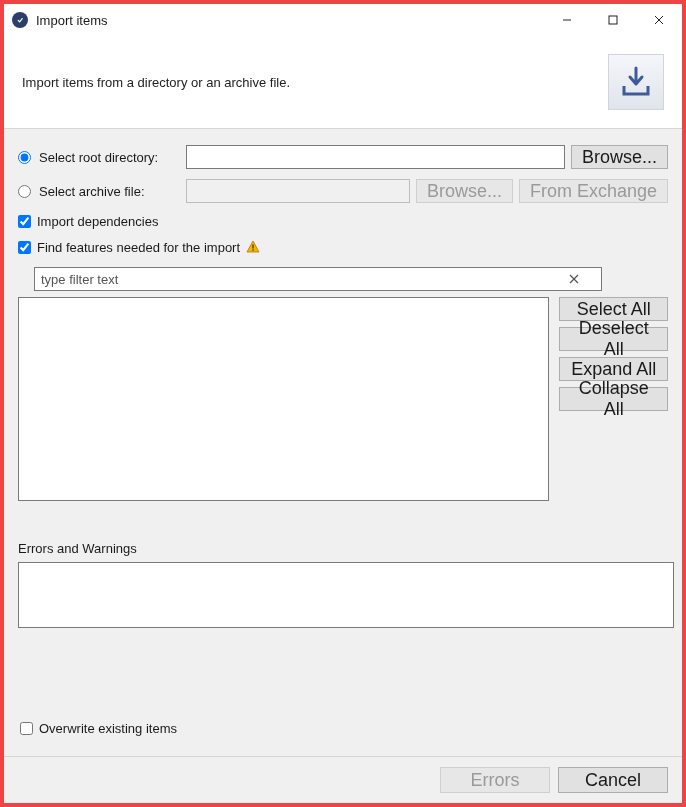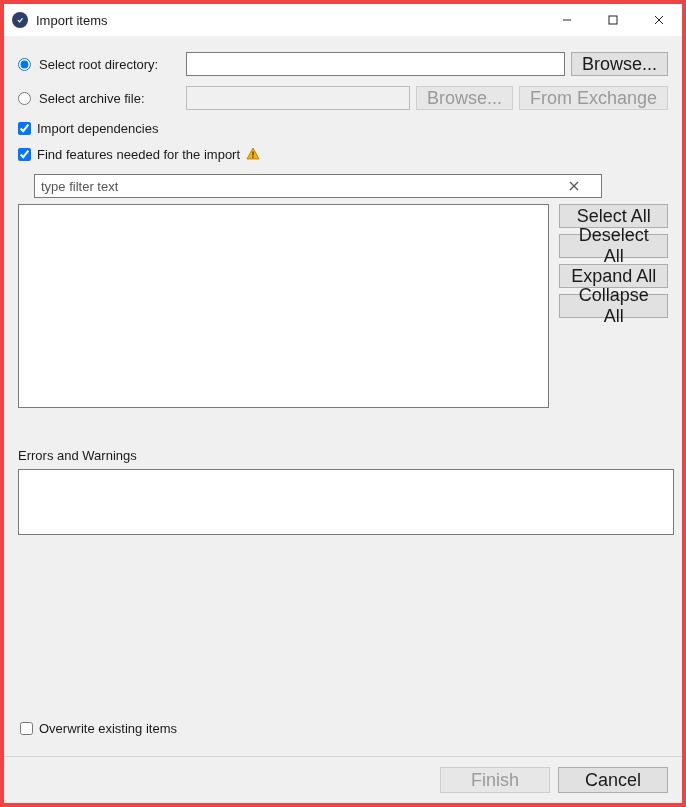--- a/index.html
+++ b/index.html
@@ -188,20 +188,29 @@
         </svg>
     </span>
     <span class="win-btn close">
       <svg viewBox="0 0 10 10">
           <line x1="1" y1="1" x2="9" y2="9"></line>
           <line x1="9" y1="1" x2="1" y2="9"></line>
         </svg>
     </span>
   </div>
 
+  <div class="banner">
+    <span class="banner-text">Import items from a directory or an archive file.</span>
+    <span class="banner-icon">
+      <svg viewBox="0 0 36 36">
+        <path d="M6 22 L6 30 L30 30 L30 22" stroke="#3d5a99" stroke-width="3" fill="none"></path>
+        <path d="M18 4 L18 20 M12 13 L18 20 L24 13" stroke="#3d5a99" stroke-width="3" fill="none" stroke-linecap="round" stroke-linejoin="round"></path>
+      </svg>
+    </span>
+  </div>
 
   <div class="main">
 
     <div class="source-row">
       <label class="radio">
         <input type="radio" name="src" checked="" style="">
         <span>Select root directory:</span>
       </label>
       <input class="path-input" type="text" value="" style="">
       <button class="btn">Browse...</button>
@@ -260,17 +269,17 @@
     <div class="bottom-chk">
       <label class="chk-row">
         <input type="checkbox" style="">
         <span>Overwrite existing items</span>
       </label>
     </div>
 
   </div>
 
   <div class="bbar">
-    <button class="btn" disabled="">Finish</button>
+    <button class="btn" disabled="">Errors</button>
     <button class="btn">Cancel</button>
   </div>
 
 </div>
 
 </body></html>

